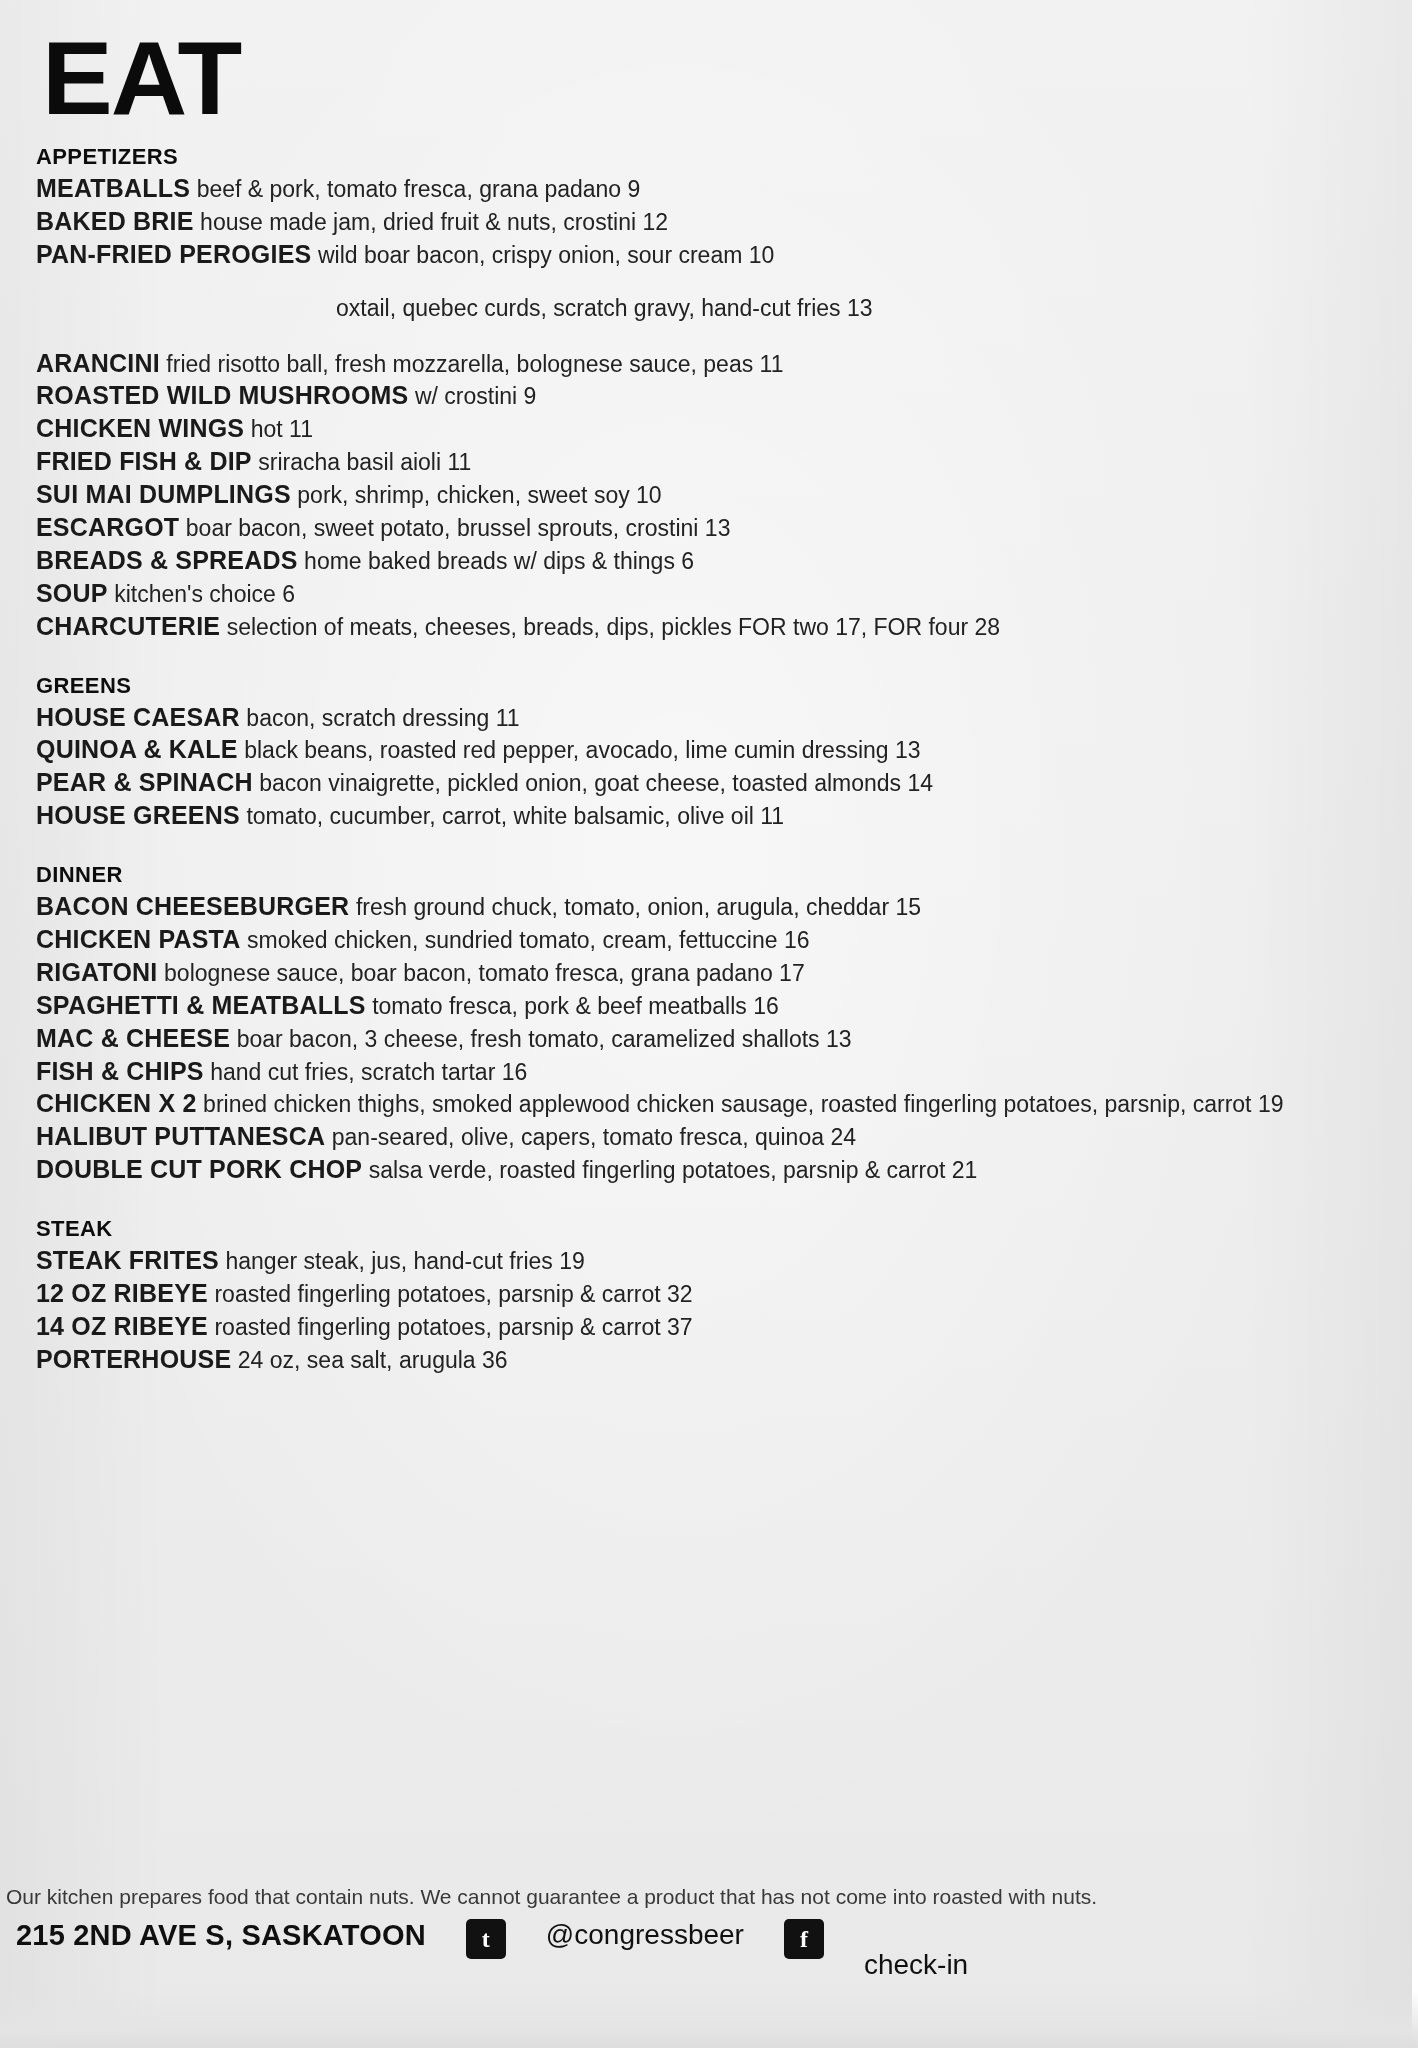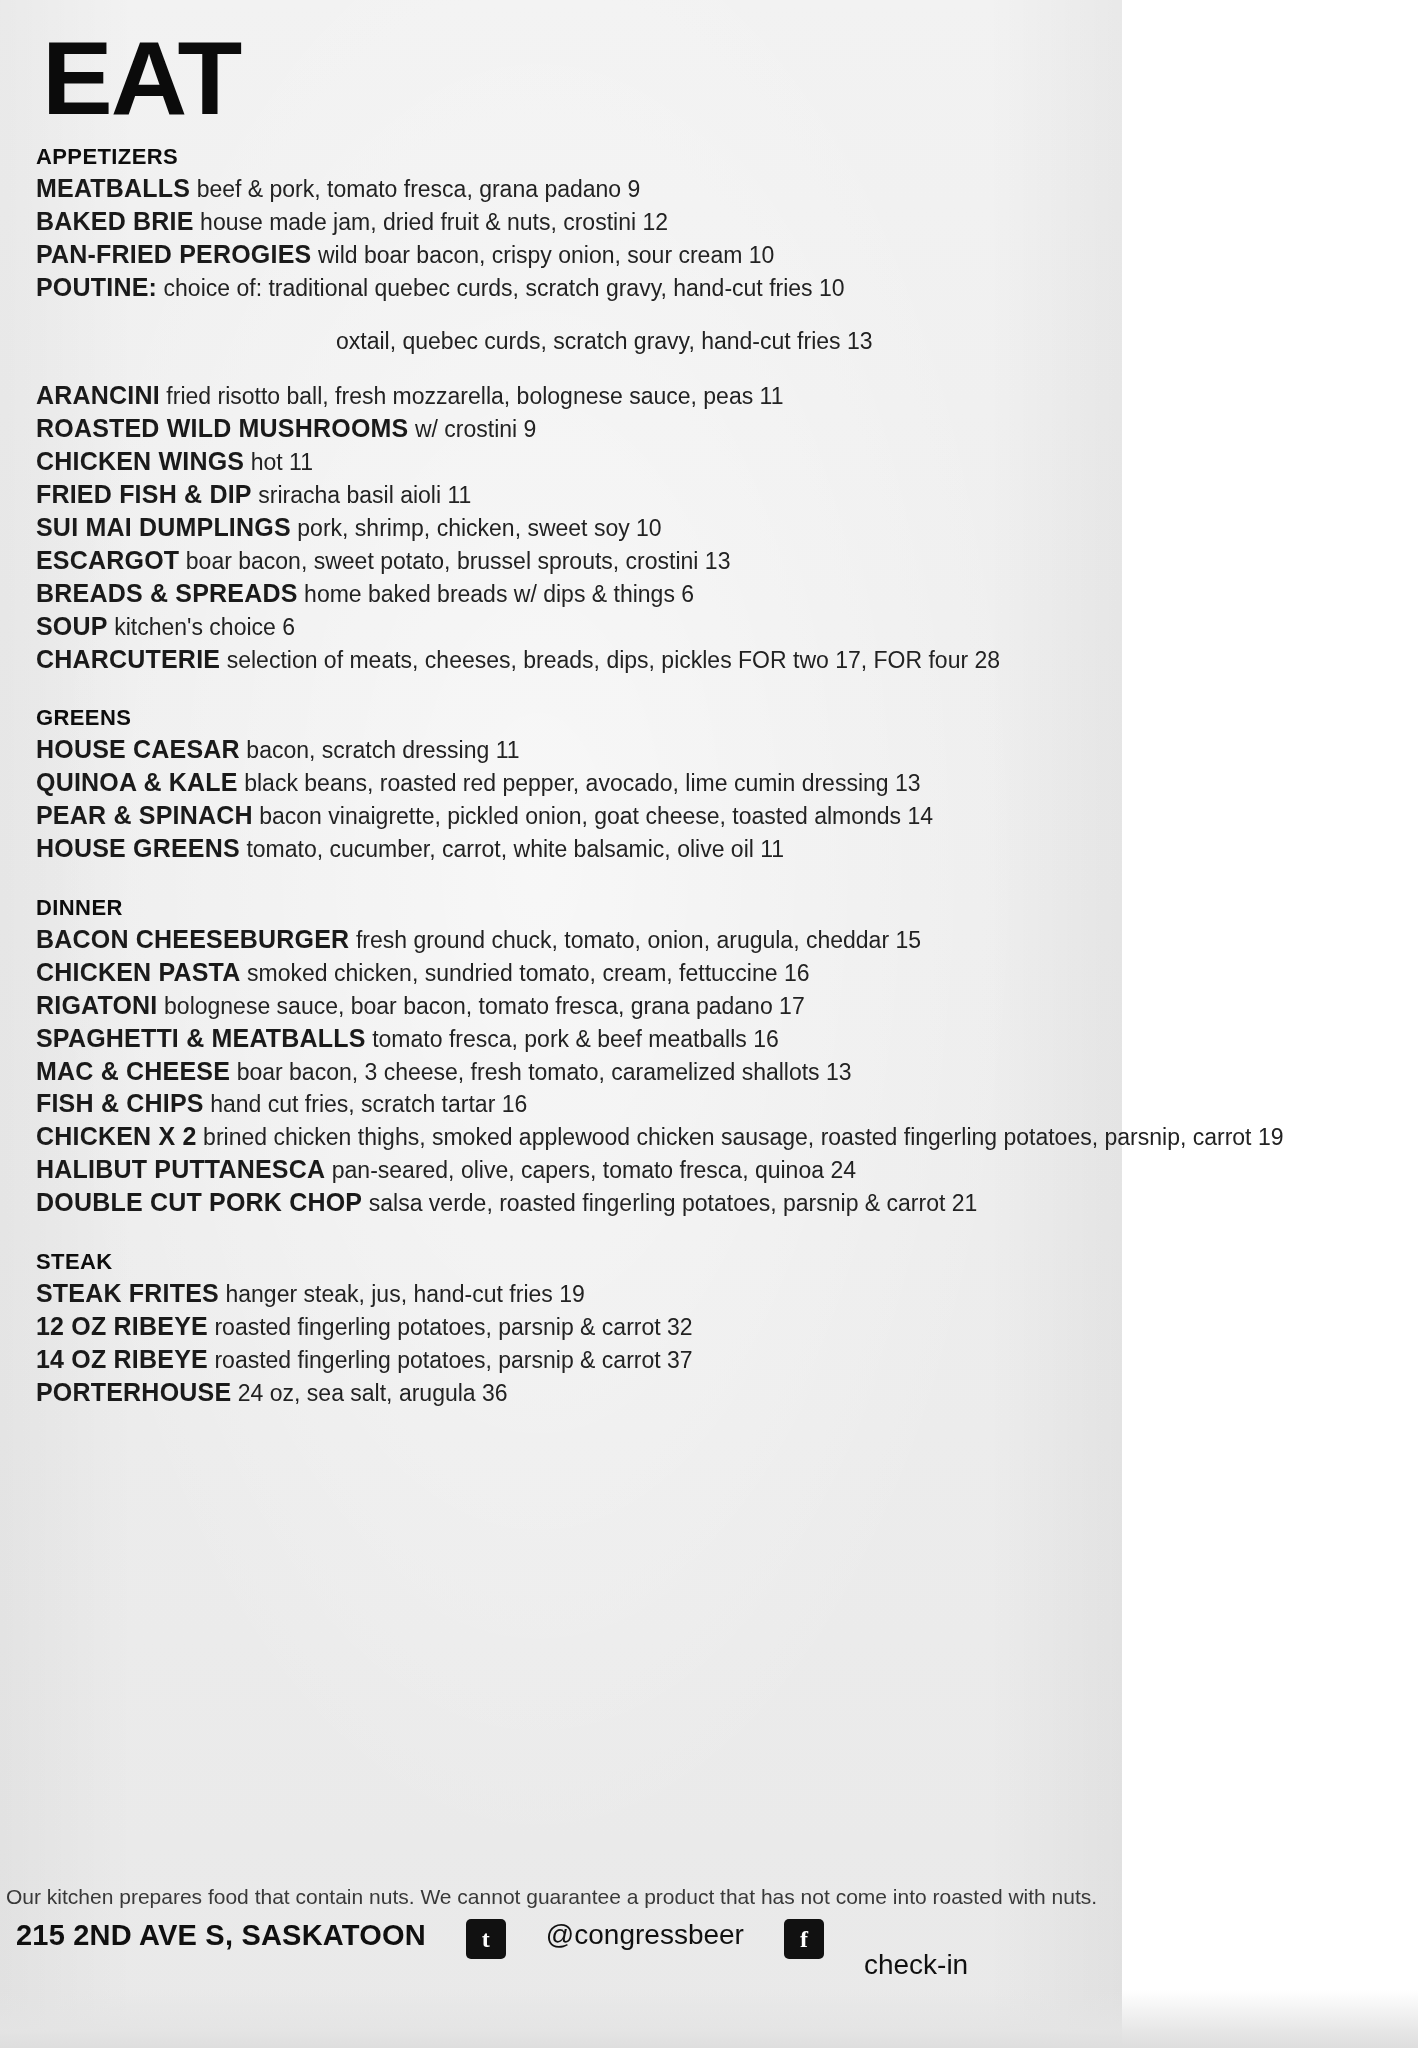--- a/index.html
+++ b/index.html
@@ -11,21 +11,21 @@
     width: 1418px;
     height: 2048px;
     font-family: "Liberation Sans", sans-serif;
     color: #111111;
     position: relative;
     overflow: hidden;
   }
   .page {
     position: absolute;
     left: 0; top: 0;
-    width: 1122px;
+    width: 1412px;
     height: 2048px;
     background: linear-gradient(180deg, #f2f2f2 0%, #efefef 30%, #ededed 60%, #e9e9e9 100%);
   }
   
   .vignette {
     position: absolute;
     inset: 0;
     background: radial-gradient(ellipse at 48% 42%, rgba(255,255,255,0.55) 0%, rgba(255,255,255,0.0) 60%),
                 linear-gradient(90deg, rgba(0,0,0,0.035) 0%, rgba(0,0,0,0) 12%, rgba(0,0,0,0) 88%, rgba(0,0,0,0.04) 100%);
     pointer-events: none;
@@ -137,21 +137,20 @@
   <div class="vignette"></div>
 
   <div class="content">
     <div class="eat-title">EAT</div>
 
     <div class="section">
       <div class="section-title">APPETIZERS</div>
       <p class="item"><span class="nm">MEATBALLS</span> <span class="ds">beef &amp; pork, tomato fresca, grana padano 9</span></p>
       <p class="item"><span class="nm">BAKED BRIE</span> <span class="ds">house made jam, dried fruit &amp; nuts, crostini 12</span></p>
       <p class="item"><span class="nm">PAN-FRIED PEROGIES</span> <span class="ds">wild boar bacon, crispy onion, sour cream 10</span></p>
-      <p class="item"><span class="nm">POUTINE:</span> <span class="ds">choice of: traditional quebec curds, scratch gravy, hand-cut fries 10</span></p>
       <p class="subline">oxtail, quebec curds, scratch gravy, hand-cut fries 13</p>
       <p class="item"><span class="nm">ARANCINI</span> <span class="ds">fried risotto ball, fresh mozzarella, bolognese sauce, peas 11</span></p>
       <p class="item"><span class="nm">ROASTED WILD MUSHROOMS</span> <span class="ds">w/ crostini 9</span></p>
       <p class="item"><span class="nm">CHICKEN WINGS</span> <span class="ds">hot 11</span></p>
       <p class="item"><span class="nm">FRIED FISH &amp; DIP</span> <span class="ds">sriracha basil aioli 11</span></p>
       <p class="item"><span class="nm">SUI MAI DUMPLINGS</span> <span class="ds">pork, shrimp, chicken, sweet soy 10</span></p>
       <p class="item"><span class="nm">ESCARGOT</span> <span class="ds">boar bacon, sweet potato, brussel sprouts, crostini 13</span></p>
       <p class="item"><span class="nm">BREADS &amp; SPREADS</span> <span class="ds">home baked breads w/ dips &amp; things 6</span></p>
       <p class="item"><span class="nm">SOUP</span> <span class="ds">kitchen's choice 6</span></p>
       <p class="item"><span class="nm">CHARCUTERIE</span> <span class="ds">selection of meats, cheeses, breads, dips, pickles FOR two 17, FOR four 28</span></p>

